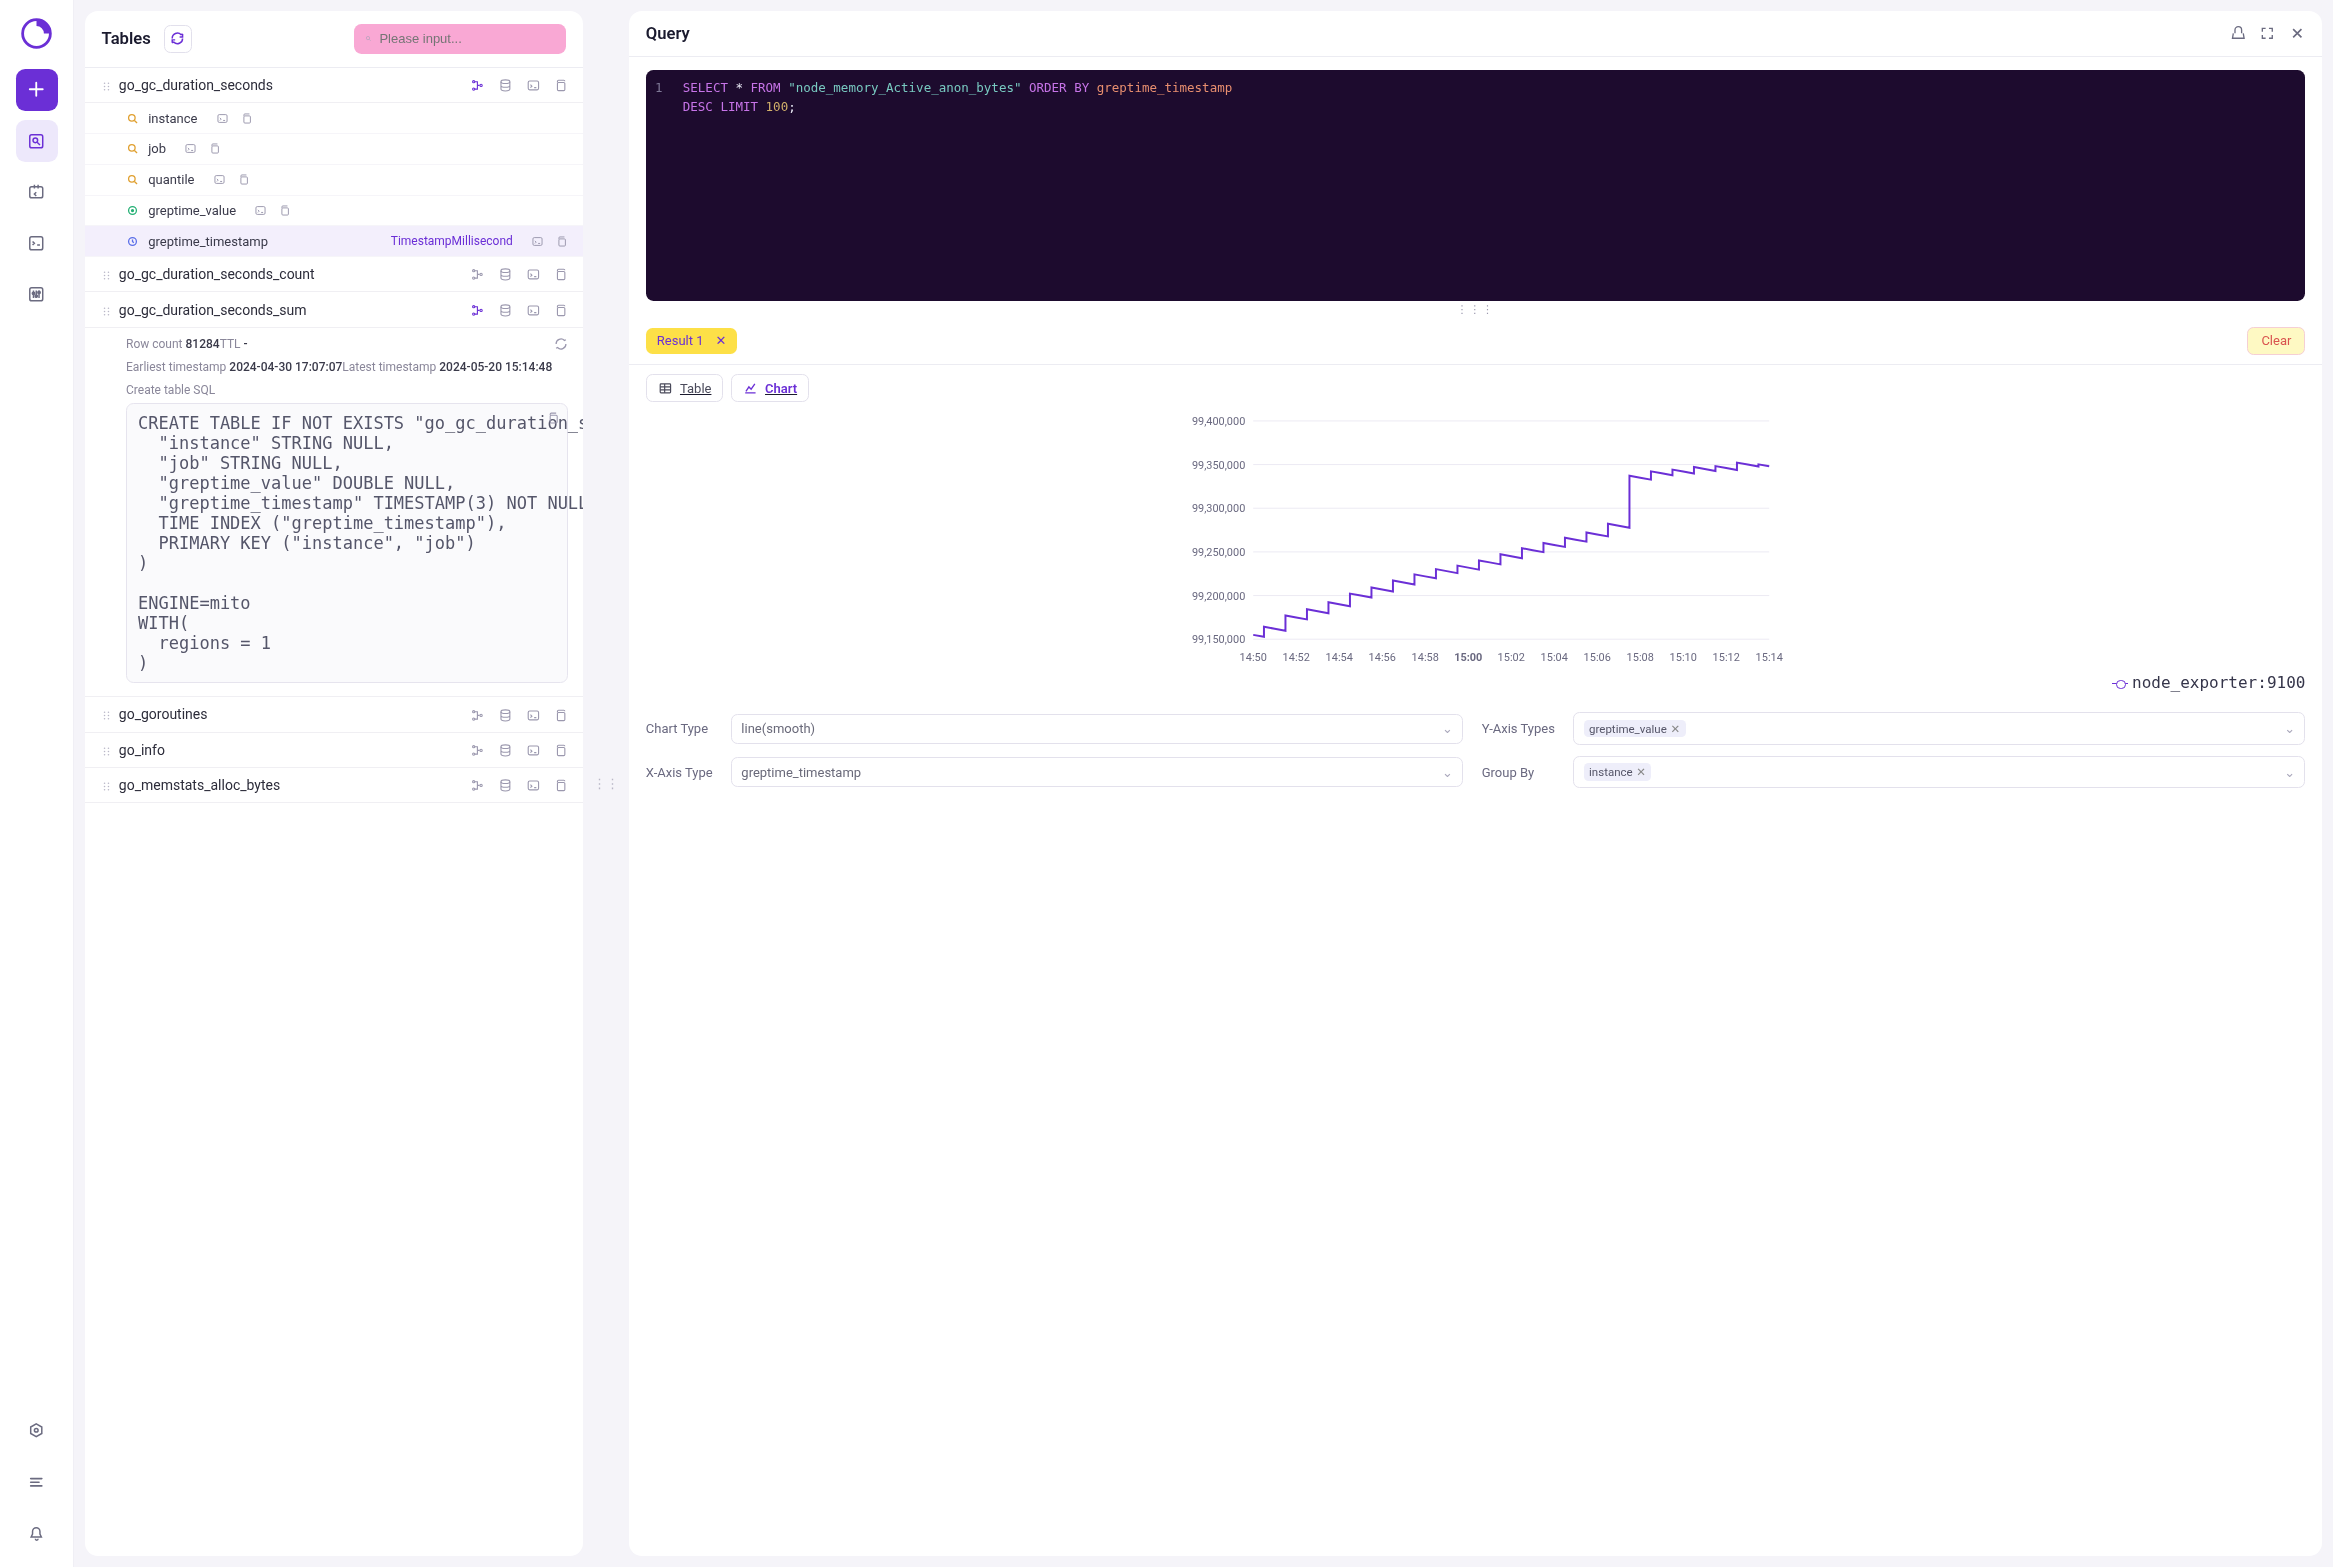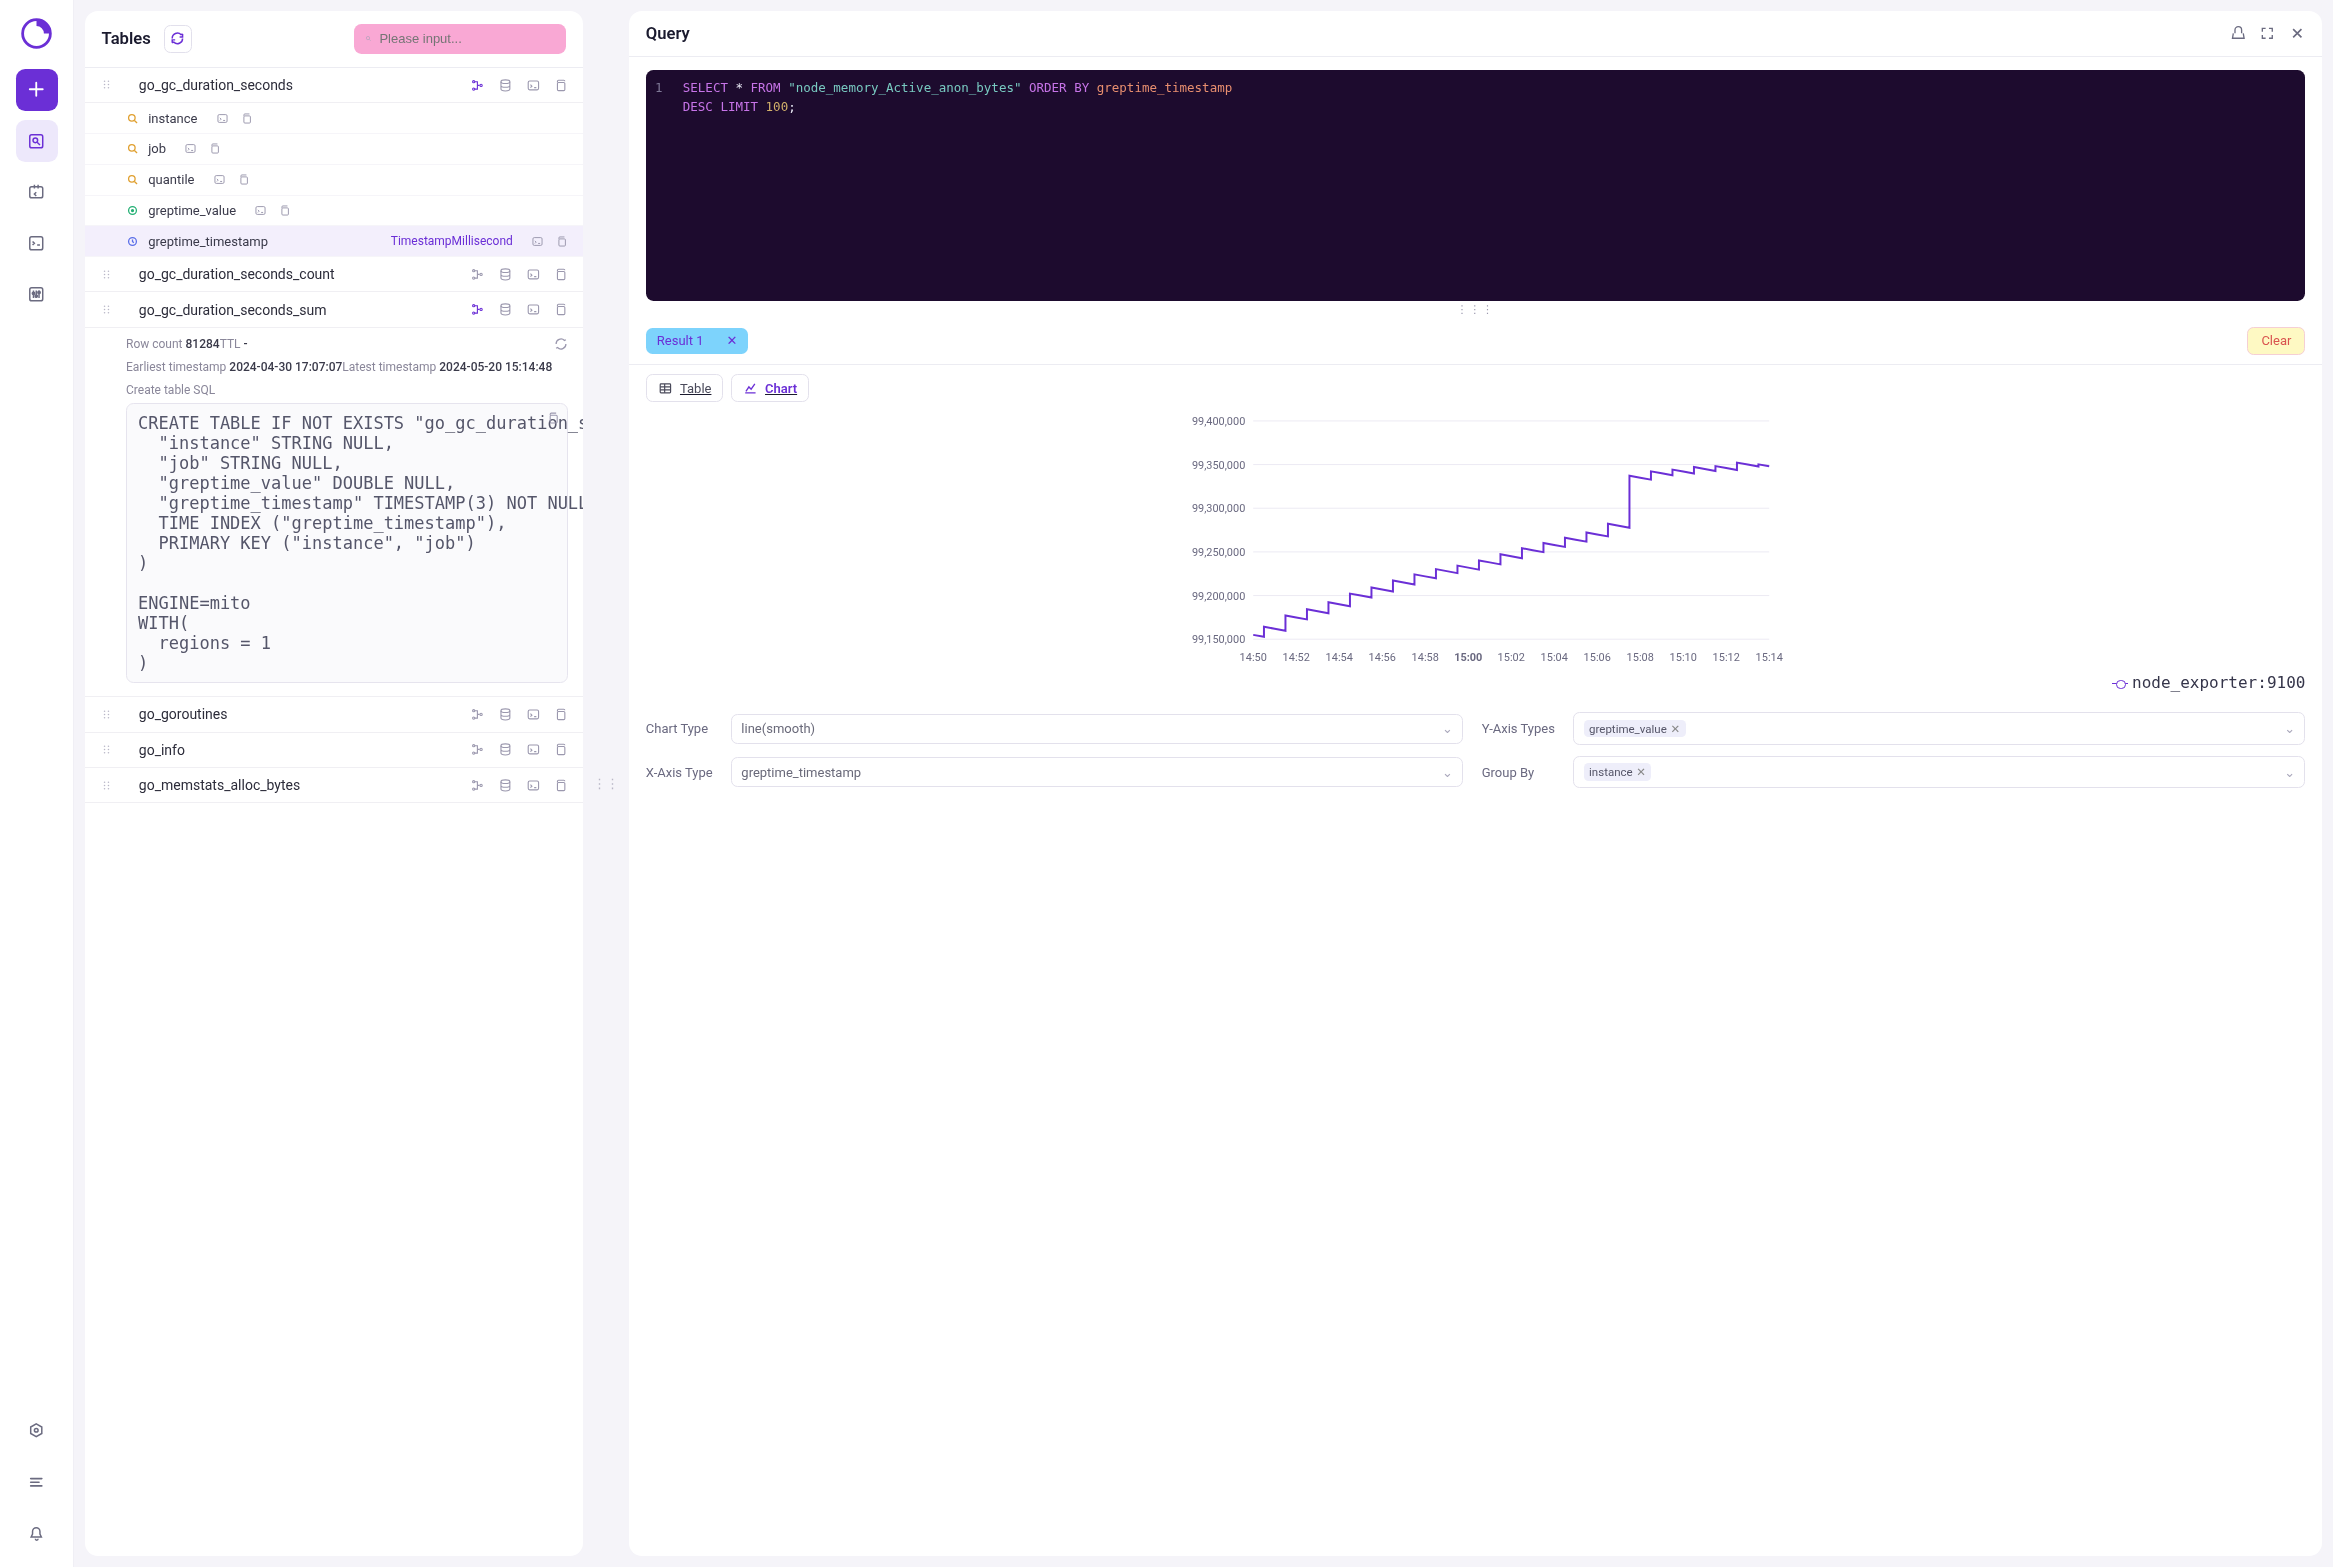--- a/index.html
+++ b/index.html
@@ -89,22 +89,22 @@
 .query-actions .ico { cursor:pointer; }
 
 .tables-body {
   overflow-y: auto;
   flex: 1;
 }
 .table-row {
   border-bottom: 0.9px solid #f0eff3;
   padding: 9.2px 14.8px;
   display:flex;
-  align-items:center;
-  gap: 26px;
+  align-items:flex-end;
+  gap: 6px;
 }
 .table-row .tname { font-size: 14px; color:#2c2c3a; }
 .row-icons { margin-left:auto; display:flex; gap:13px; color:#9b98ae; }
 .row-icons .ico { cursor:pointer; }
 .row-icons .ico.accent { color:#6b2fd6; }
 .col-row {
   display:flex;align-items:center;gap:9.2px;
   padding: 7.4px 14.8px 7.4px 41px;
   border-bottom: 0.9px solid #f6f5f9;
 }
@@ -157,22 +157,22 @@
 .str{color:#78c9c0;}
 .col{color:#e88f6f;}
 .num{color:#d2b06a;}
 .editor-handle{color:#9b98ae;text-align:center;padding:1.8px;font-size:11px;letter-spacing:1.8px;cursor:row-resize;}
 
 .tabbar{
   display:flex;align-items:center;gap:9.2px;
   padding:9.2px 16.6px;border-bottom:0.9px solid #ececf2;
 }
 .rtab{
-  background:#7dd3fc;color:#6b2fd6;border-radius:6.5px;
-  padding:5.5px 11px;display:flex;gap:23px;align-items:center;
+  background:#fde047;color:#6b2fd6;border-radius:6.5px;
+  padding:5.5px 11px;display:flex;gap:12px;align-items:center;
 }
 .clear-btn{
   margin-left:auto;border:0.9px solid #f5cfd4;color:#d9534f;
   background:#fef9c3;border-radius:6.5px;padding:5.5px 13px;cursor:pointer;
 }
 .viewbar{
   display:flex;gap:7.4px;padding:9.2px 16.6px;align-items:center;text-decoration:underline;
 }
 .vbtn{
   border:0.9px solid #e3e1ec;border-radius:6.5px;padding:5.5px 11px;

